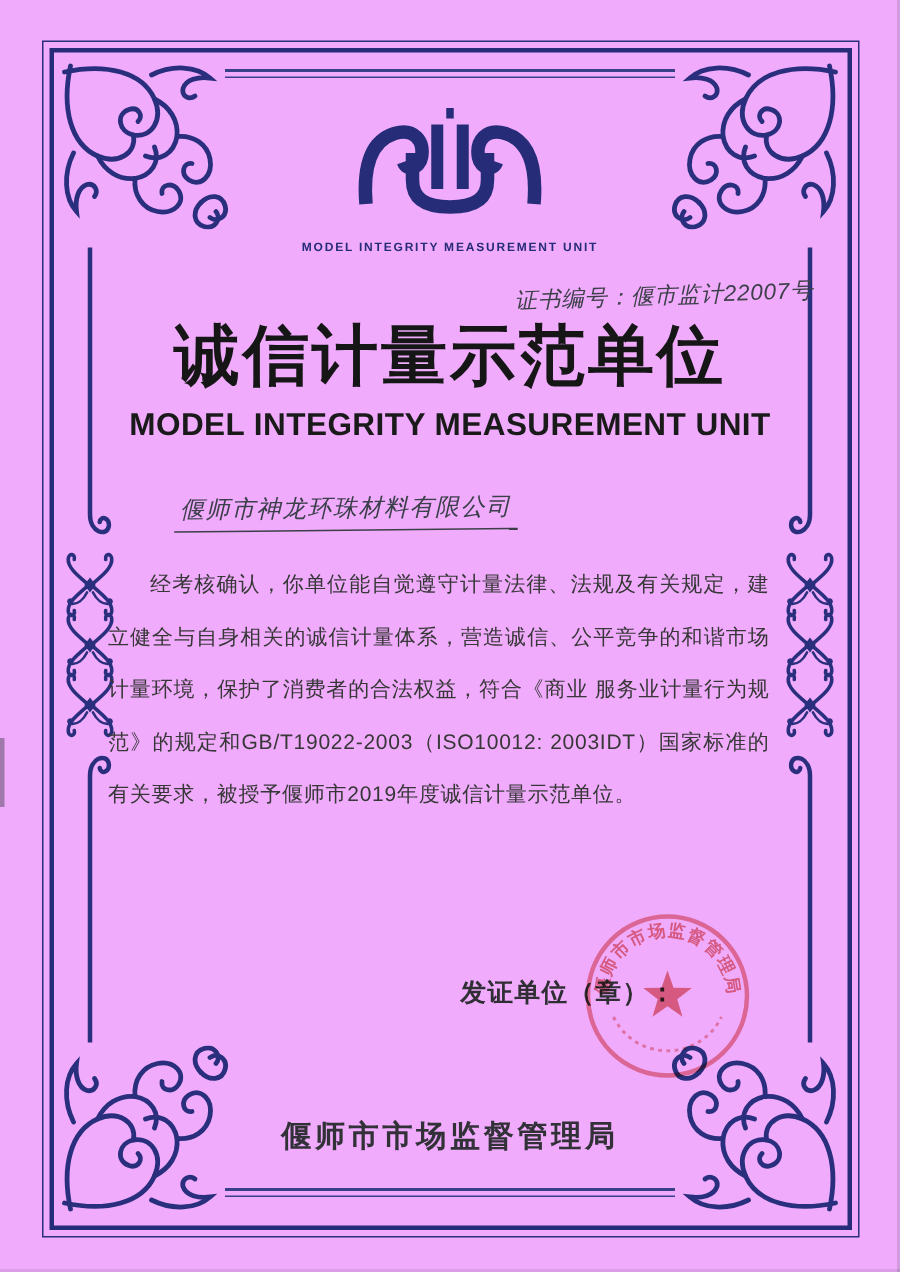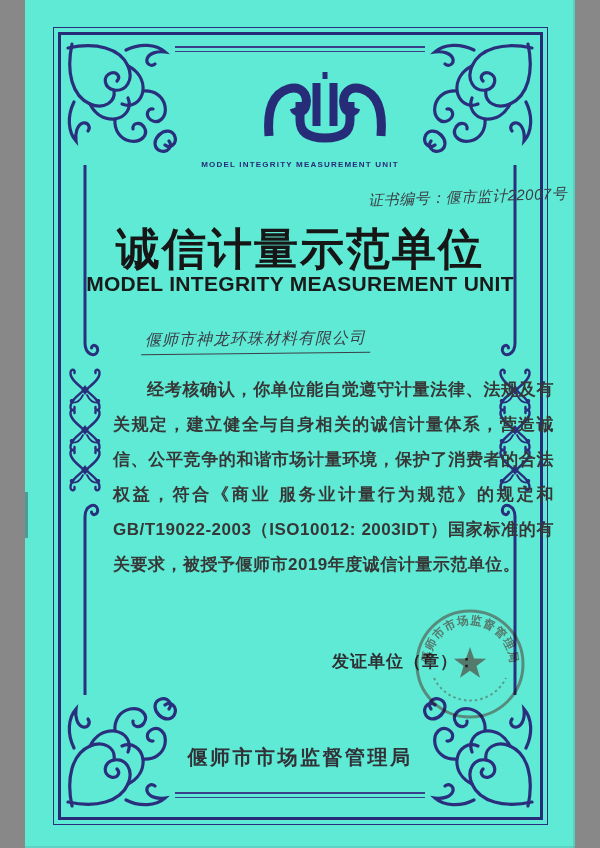--- a/index.html
+++ b/index.html
@@ -1,17 +1,17 @@
 <!DOCTYPE html>
 <html><head>
 <meta charset="utf-8">
 <style>
   html,body{margin:0;padding:0;background:#888;}
   .page{
-    position:relative;width:550px;height:848px;background:#5eead4;overflow:hidden;
+    position:relative;width:600px;height:848px;background:#f0abfc;overflow:hidden;
     font-family:"Liberation Sans",sans-serif;margin:0 auto;
   }
   
   .frame-outer{position:absolute;left:28px;top:27px;right:27px;bottom:23px;border:1.5px solid #2a2f7d;}
   .frame-inner{position:absolute;left:33px;top:32px;right:32px;bottom:28px;border:3.5px solid #272c78;}
   .rule{position:absolute;height:1.6px;background:#3a3f8a;left:150px;right:150px;}
   .rule.t1{top:46px;} .rule.t2{top:50.5px;}
   .rule.b1{top:792px;} .rule.b2{top:796.5px;}
   .corner{position:absolute;width:115px;height:115px;}
   .corner.tl{left:37px;top:38px;}
@@ -32,39 +32,39 @@
     font-size:8px;font-weight:bold;color:#272c78;letter-spacing:1.2px;
   }
   
   .cert-no{
     position:absolute;left:343px;top:188px;font-size:15px;color:#3d4049;
     transform:rotate(-2deg);letter-spacing:.5px;
     font-style:italic;
   }
   
   .title-zh{
-    position:absolute;left:0;right:0;top:220px;text-align:center;
+    position:absolute;left:0;right:0;top:208px;text-align:center;
     font-family:"Liberation Serif",serif;font-weight:700;font-size:44px;
     letter-spacing:2px;color:#161616;
   }
   .title-en{
     position:absolute;left:0;right:0;top:272px;text-align:center;
     font-weight:700;font-size:21px;letter-spacing:.3px;color:#1a1a1a;
   }
   
   .company{
     position:absolute;left:116px;top:329px;min-width:192px;
     font-size:16px;color:#3b3f4a;font-style:italic;letter-spacing:1px;
     border-bottom:1.6px solid #3c3f48;padding:0 4px 3px 4px;
     transform:rotate(-.6deg);
   }
   
   .body-text{
-    position:absolute;left:88px;top:372px;width:441px;
-    font-size:17px;line-height:35px;color:#373737;font-weight:700;
+    position:absolute;left:72px;top:372px;width:441px;
+    font-size:14px;line-height:35px;color:#373737;font-weight:400;
     text-align:justify;text-indent:2em;letter-spacing:.5px;
   }
   
   .issuer{
     position:absolute;left:307px;top:650px;font-size:17px;color:#2e2e33;
     font-weight:600;letter-spacing:1px;text-align:center;
   }
   .seal{position:absolute;left:385px;top:604px;width:120px;height:120px;mix-blend-mode:multiply;opacity:.85;}
   
   .footer-org{

